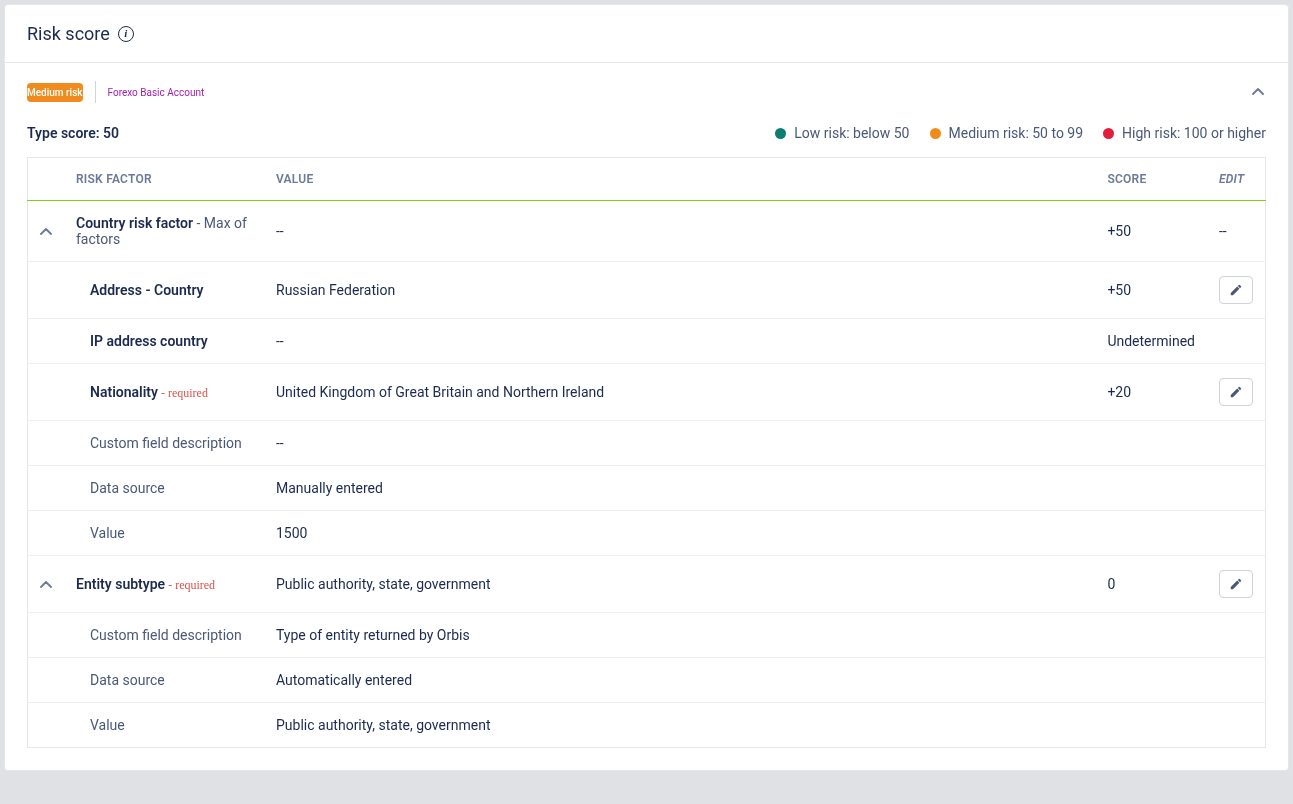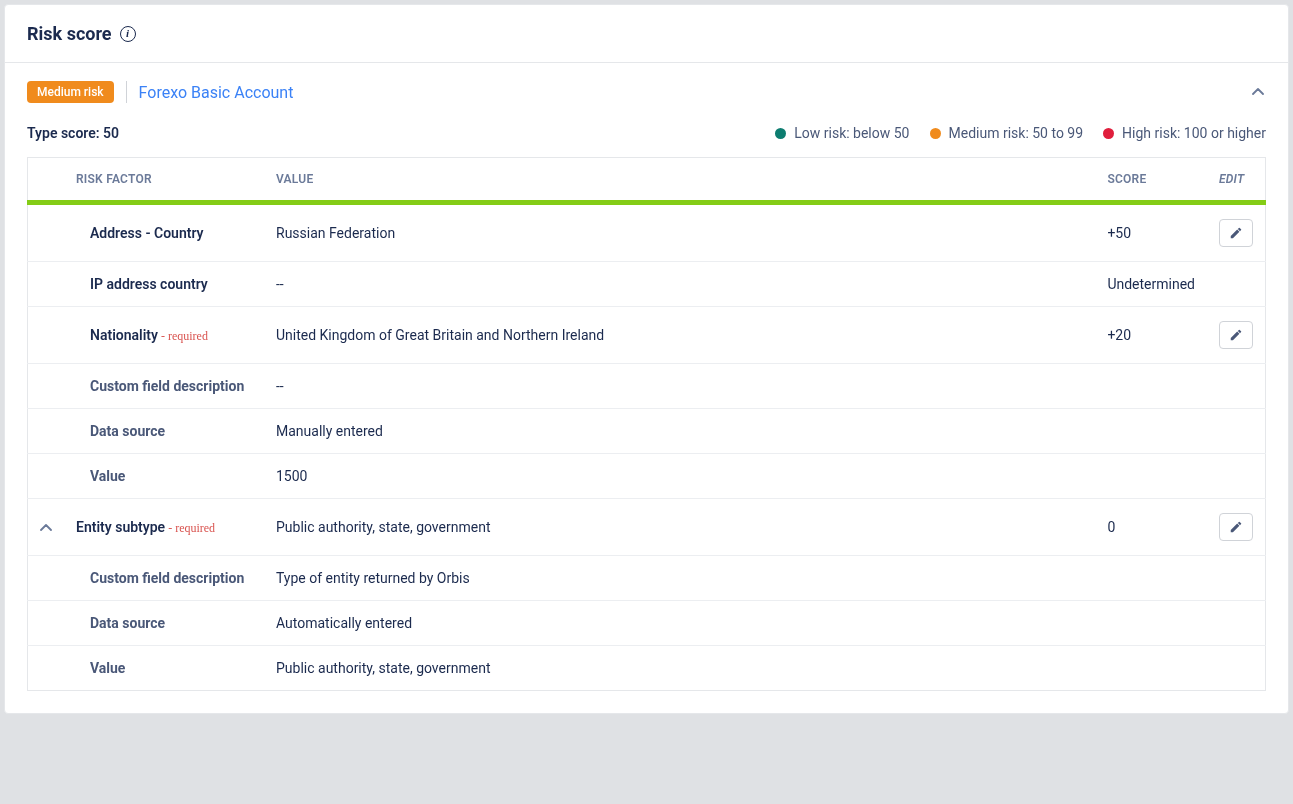--- a/index.html
+++ b/index.html
@@ -18,21 +18,21 @@
   }
   .card-header {
     padding:18px 22px;
     border-bottom:1px solid #e5e7ea;
     display:flex;
     align-items:center;
     gap:8px;
   }
   .card-title {
     font-size:18px;
-    font-weight:700;
+    font-weight:400;
     color:#1b2a4e;
   }
   .info-circle {
     width:16px; height:16px;
     border:1.5px solid #1b2a4e;
     border-radius:50%;
     display:inline-flex;
     align-items:center; justify-content:center;
     font-size:11px;
     font-weight:600;
@@ -42,33 +42,33 @@
   }
   .sub-header {
     padding:18px 22px 10px;
     display:flex;
     align-items:center;
     position:relative;
   }
   .badge {
     background:#f08b1d;
     color:#fff;
-    font-size:12px;
+    font-size:10px;
     font-weight:500;
-    padding:4px 10px;
+    padding:4px 0;
     border-radius:4px;
   }
   .vline {
     width:1px; height:22px;
     background:#d0d3d8;
     margin:0 12px;
   }
   .account-name {
-    color:#3b82f6;
-    font-size:16px;
+    color:#a21caf;
+    font-size:10px;
   }
   .chevron {
     margin-left:auto;
     color:#6b7a99;
     cursor:pointer;
     width:16px; height:16px;
     display:flex; align-items:center; justify-content:center;
   }
   .score-bar {
     padding:12px 22px 16px;
@@ -97,38 +97,38 @@
     border-radius:4px;
   }
   thead th {
     text-align:left;
     font-size:12px;
     letter-spacing:0.02em;
     font-weight:600;
     color:#6b7a99;
     text-transform:uppercase;
     padding:14px 12px;
-    border-bottom:5px solid #84cc16;
+    border-bottom:1px solid #84cc16;
   }
   tbody td {
     padding:14px 12px;
     border-bottom:1px solid #eceef1;
     color:#1b2a4e;
     vertical-align:middle;
     font-size:14px;
   }
   tbody tr:last-child td { border-bottom:none; }
   .col-toggle { width:34px; text-align:center; }
   .col-factor { width:200px; }
   .col-score { width:110px; }
   .col-edit { width:50px; text-align:left;font-style:italic;}
   .bold { font-weight:600; }
   .muted-append { font-weight:400; color:#4a5878;}
   .required { color:#d9534f; font-size:12px; font-weight:400;font-family:Liberation Serif, serif;}
-  .sub-label { color:#4a5878; font-weight:700; padding-left:14px; display:inline-block;}
+  .sub-label { color:#4a5878; font-weight:400; padding-left:14px; display:inline-block;}
   .sub-label-bold { color:#1b2a4e; font-weight:600; padding-left:14px; display:inline-block;}
   .edit-btn {
     width:34px; height:28px;
     border:1px solid #d0d3d8;
     border-radius:4px;
     background:#fff;
     display:inline-flex;
     align-items:center; justify-content:center;
     cursor:pointer;
     color:#4a5878;
@@ -187,102 +187,117 @@
         <tr>
           <th class="col-toggle"></th>
           <th class="col-factor">RISK FACTOR</th>
           <th>VALUE</th>
           <th class="col-score">SCORE</th>
           <th class="col-edit">EDIT</th>
         </tr>
       </thead>
       <tbody>
 
-
-        <tr>
-          <td></td>
-          <td><span class="sub-label-bold">Address - Country</span></td>
-          <td>Russian Federation</td>
-          <td>+50</td>
-          <td>
-            <button class="edit-btn">
-              <svg width="14" height="14" viewBox="0 0 24 24">
-                  <path d="M3 17.25V21h3.75L17.81 9.94l-3.75-3.75L3 17.25zM20.71 7.04a1 1 0 0 0 0-1.41l-2.34-2.34a1 1 0 0 0-1.41 0l-1.83 1.83 3.75 3.75 1.83-1.83z" fill="currentColor"></path>
-                </svg>
-            </button>
-          </td>
-        </tr>
-
-        <tr>
-          <td></td>
-          <td><span class="sub-label-bold">IP address country</span></td>
-          <td>--</td>
-          <td>Undetermined</td>
-          <td></td>
-        </tr>
-
-        <tr>
-          <td></td>
-          <td>
-            <span class="sub-label-bold">Nationality</span><span class="required"> - required</span>
-          </td>
-          <td>United Kingdom of Great Britain and Northern Ireland</td>
-          <td>+20</td>
-          <td>
-            <button class="edit-btn">
-              <svg width="14" height="14" viewBox="0 0 24 24">
-                  <path d="M3 17.25V21h3.75L17.81 9.94l-3.75-3.75L3 17.25zM20.71 7.04a1 1 0 0 0 0-1.41l-2.34-2.34a1 1 0 0 0-1.41 0l-1.83 1.83 3.75 3.75 1.83-1.83z" fill="currentColor"></path>
-                </svg>
-            </button>
-          </td>
-        </tr>
-
-        <tr>
-          <td></td>
-          <td><span class="sub-label">Custom field description</span></td>
-          <td>--</td>
-          <td></td>
-            <td></td>
-        </tr>
-        <tr>
-          <td></td>
-          <td><span class="sub-label">Data source</span></td>
-          <td>Manually entered</td>
-          <td></td>
-            <td></td>
-        </tr>
-        <tr>
-          <td></td>
-          <td><span class="sub-label">Value</span></td>
-          <td>1500</td>
-          <td></td>
-            <td></td>
-        </tr>
-
         <tr>
           <td class="col-toggle">
             <span class="chev-up-sm">
               <svg width="12" height="8" viewBox="0 0 12 8">
                   <path d="M1 6 L6 1 L11 6" fill="none" stroke="currentColor" stroke-width="1.8" stroke-linecap="round" stroke-linejoin="round"></path>
                 </svg>
             </span>
           </td>
           <td>
-            <span class="bold">Entity subtype</span><span class="required"> - required</span>
-          </td>
-          <td>Public authority, state, government</td>
-          <td>0</td>
+            <span class="bold">Country risk factor</span><span class="muted-append"> - Max of factors</span>
+          </td>
+          <td>--</td>
+          <td>+50</td>
+          <td>--</td>
+        </tr>
+
+        <tr>
+          <td></td>
+          <td><span class="sub-label-bold">Address - Country</span></td>
+          <td>Russian Federation</td>
+          <td>+50</td>
           <td>
             <button class="edit-btn">
               <svg width="14" height="14" viewBox="0 0 24 24">
                   <path d="M3 17.25V21h3.75L17.81 9.94l-3.75-3.75L3 17.25zM20.71 7.04a1 1 0 0 0 0-1.41l-2.34-2.34a1 1 0 0 0-1.41 0l-1.83 1.83 3.75 3.75 1.83-1.83z" fill="currentColor"></path>
                 </svg>
             </button>
           </td>
         </tr>
+
+        <tr>
+          <td></td>
+          <td><span class="sub-label-bold">IP address country</span></td>
+          <td>--</td>
+          <td>Undetermined</td>
+          <td></td>
+        </tr>
+
+        <tr>
+          <td></td>
+          <td>
+            <span class="sub-label-bold">Nationality</span><span class="required"> - required</span>
+          </td>
+          <td>United Kingdom of Great Britain and Northern Ireland</td>
+          <td>+20</td>
+          <td>
+            <button class="edit-btn">
+              <svg width="14" height="14" viewBox="0 0 24 24">
+                  <path d="M3 17.25V21h3.75L17.81 9.94l-3.75-3.75L3 17.25zM20.71 7.04a1 1 0 0 0 0-1.41l-2.34-2.34a1 1 0 0 0-1.41 0l-1.83 1.83 3.75 3.75 1.83-1.83z" fill="currentColor"></path>
+                </svg>
+            </button>
+          </td>
+        </tr>
+
+        <tr>
+          <td></td>
+          <td><span class="sub-label">Custom field description</span></td>
+          <td>--</td>
+          <td></td>
+            <td></td>
+        </tr>
+        <tr>
+          <td></td>
+          <td><span class="sub-label">Data source</span></td>
+          <td>Manually entered</td>
+          <td></td>
+            <td></td>
+        </tr>
+        <tr>
+          <td></td>
+          <td><span class="sub-label">Value</span></td>
+          <td>1500</td>
+          <td></td>
+            <td></td>
+        </tr>
+
+        <tr>
+          <td class="col-toggle">
+            <span class="chev-up-sm">
+              <svg width="12" height="8" viewBox="0 0 12 8">
+                  <path d="M1 6 L6 1 L11 6" fill="none" stroke="currentColor" stroke-width="1.8" stroke-linecap="round" stroke-linejoin="round"></path>
+                </svg>
+            </span>
+          </td>
+          <td>
+            <span class="bold">Entity subtype</span><span class="required"> - required</span>
+          </td>
+          <td>Public authority, state, government</td>
+          <td>0</td>
+          <td>
+            <button class="edit-btn">
+              <svg width="14" height="14" viewBox="0 0 24 24">
+                  <path d="M3 17.25V21h3.75L17.81 9.94l-3.75-3.75L3 17.25zM20.71 7.04a1 1 0 0 0 0-1.41l-2.34-2.34a1 1 0 0 0-1.41 0l-1.83 1.83 3.75 3.75 1.83-1.83z" fill="currentColor"></path>
+                </svg>
+            </button>
+          </td>
+        </tr>
         <tr>
           <td></td>
           <td><span class="sub-label">Custom field description</span></td>
           <td>Type of entity returned by Orbis</td>
           <td></td>
             <td></td>
         </tr>
         <tr>
           <td></td>
           <td><span class="sub-label">Data source</span></td>

